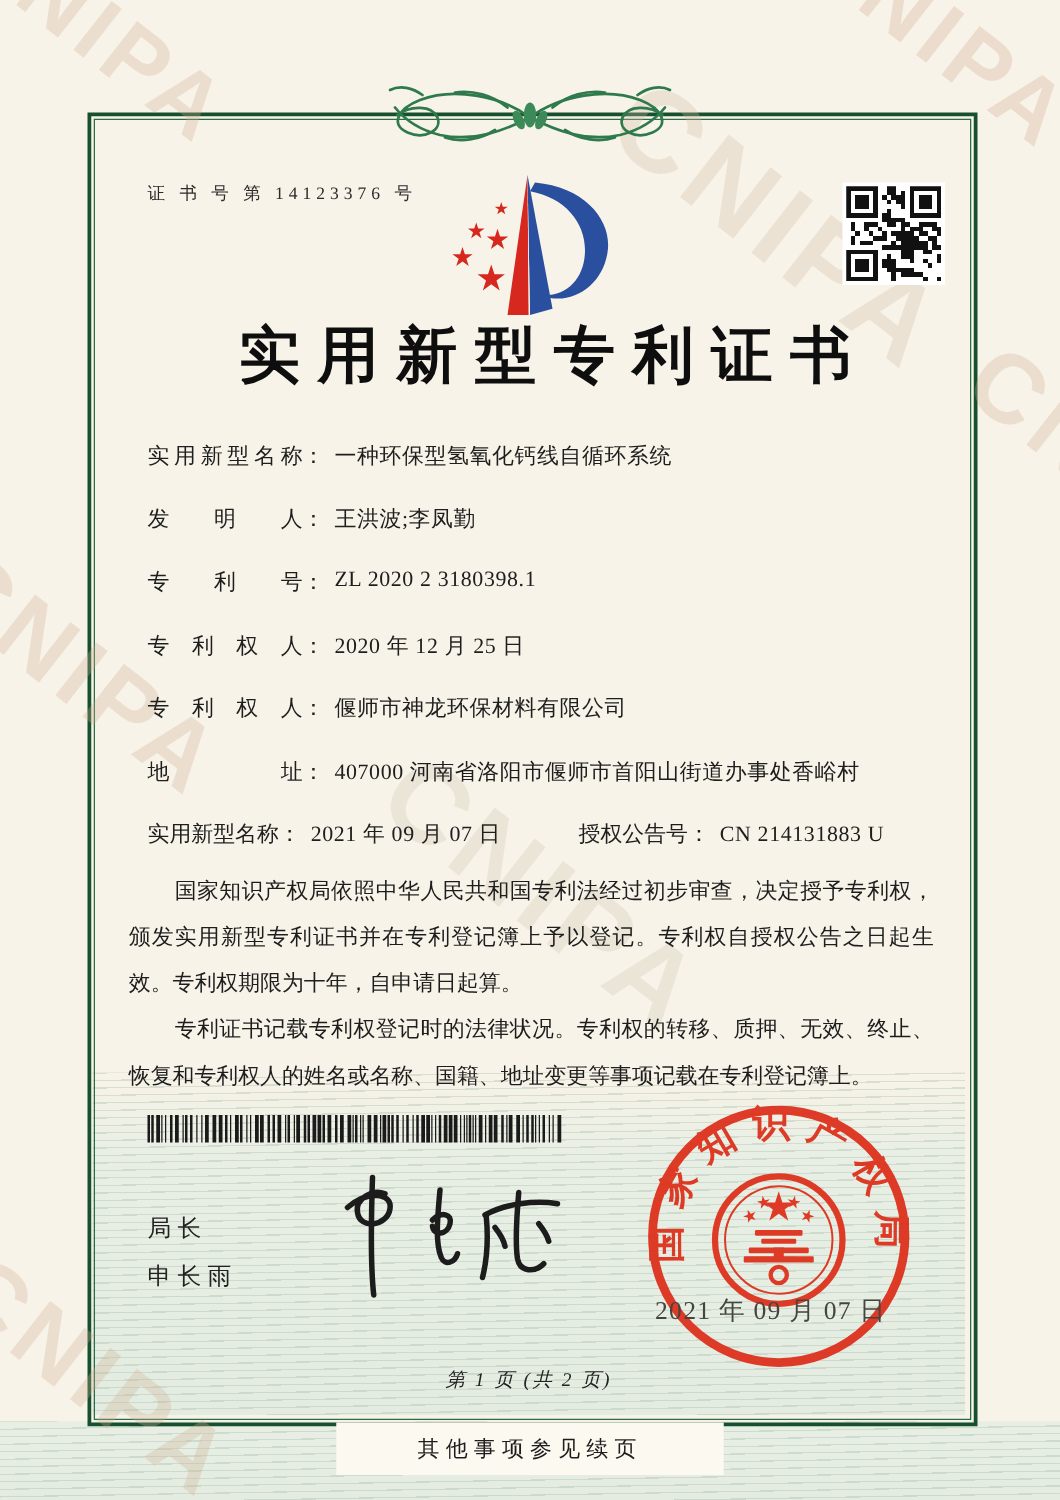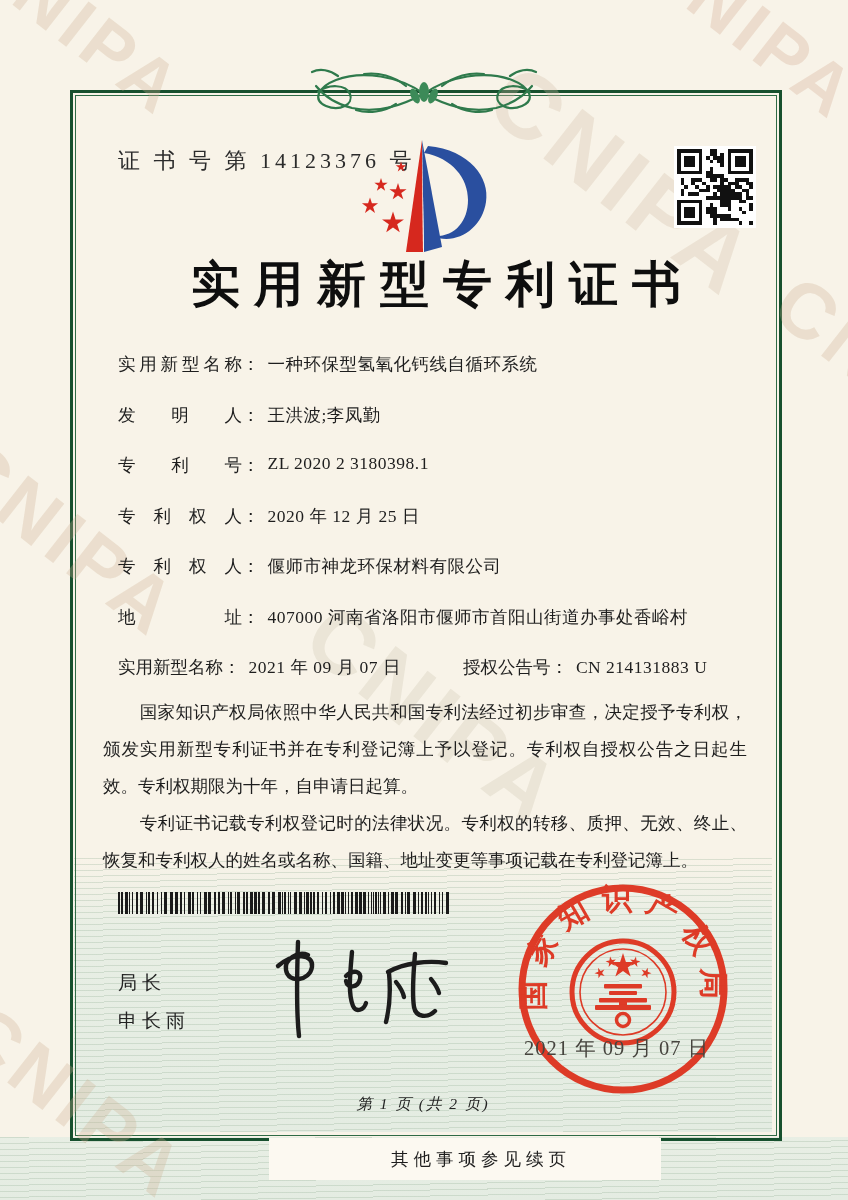--- a/index.html
+++ b/index.html
@@ -21,21 +21,21 @@
       repeating-linear-gradient(179deg, rgba(148,176,150,.30) 0 1px, transparent 1px 6px),
       linear-gradient(180deg, rgba(231,238,228,.95), rgba(228,236,226,1));}
 
   
   .frame{position:absolute;left:70px;top:90px;width:706px;height:1045px;
          border:3px solid #17502e;z-index:1;}
   .frame::after{content:"";position:absolute;inset:2px;border:1px solid #2e6b45;}
 
   .content{position:absolute;inset:0;z-index:3;}
 
-  .cert-no{position:absolute;left:118px;top:146px;font-size:22px;letter-spacing:4px;color:#2b2b2b;}
+  .cert-no{position:absolute;left:118px;top:146px;font-size:14px;letter-spacing:4px;color:#2b2b2b;}
 
   .logo{position:absolute;left:352px;top:134px;}
   .qr-box{position:absolute;left:674px;top:146px;width:76px;height:76px;background:#fff;padding:3px;}
   .qr-grid{width:100%;height:100%;display:block;}
 
   .title{position:absolute;left:70px;top:252px;width:706px;text-align:center;
          font-size:49px;font-weight:700;letter-spacing:14px;color:#0e0e0e;padding-left:20px;}
 
   .fields{position:absolute;left:118px;top:352px;width:620px;font-size:17.5px;color:#1e1e1e;}
   .frow{height:50.5px;display:flex;align-items:flex-start;}
@@ -55,23 +55,23 @@
   .signer div{height:38px;display:flex;align-items:center;}
   .sig-script{position:absolute;left:242px;top:932px;}
 
   .seal{position:absolute;left:503px;top:874px;mix-blend-mode:multiply;}
   .seal-date{position:absolute;left:524px;top:1034px;width:210px;font-size:20.5px;
              font-weight:500;color:#46443e;letter-spacing:1px;z-index:4;}
 
   .page-info{position:absolute;left:70px;top:1094px;width:706px;text-align:center;
              font-size:15.5px;letter-spacing:2px;color:#222;font-style:italic;}
 
-  .cont-note{position:absolute;left:269px;top:1138px;width:360px;height:42px;
+  .cont-note{position:absolute;left:269px;top:1138px;width:310px;height:42px;
              background:#fcf9f1;display:flex;align-items:center;justify-content:center;
-             font-size:17.5px;letter-spacing:5px;color:#1d1d1d;z-index:3;padding-left:32px;}
+             font-size:17.5px;letter-spacing:5px;color:#1d1d1d;z-index:3;}
 
   .ornament{position:absolute;left:272px;top:56px;z-index:2;}
 </style>
 </head>
 <body>
 
 <div class="page">
 
   <div class="waves" style="left:74px;top:858px;width:698px;height:274px;"></div>
   <div class="waves full" style="left:0;top:1137px;width:848px;height:63px;"></div>

